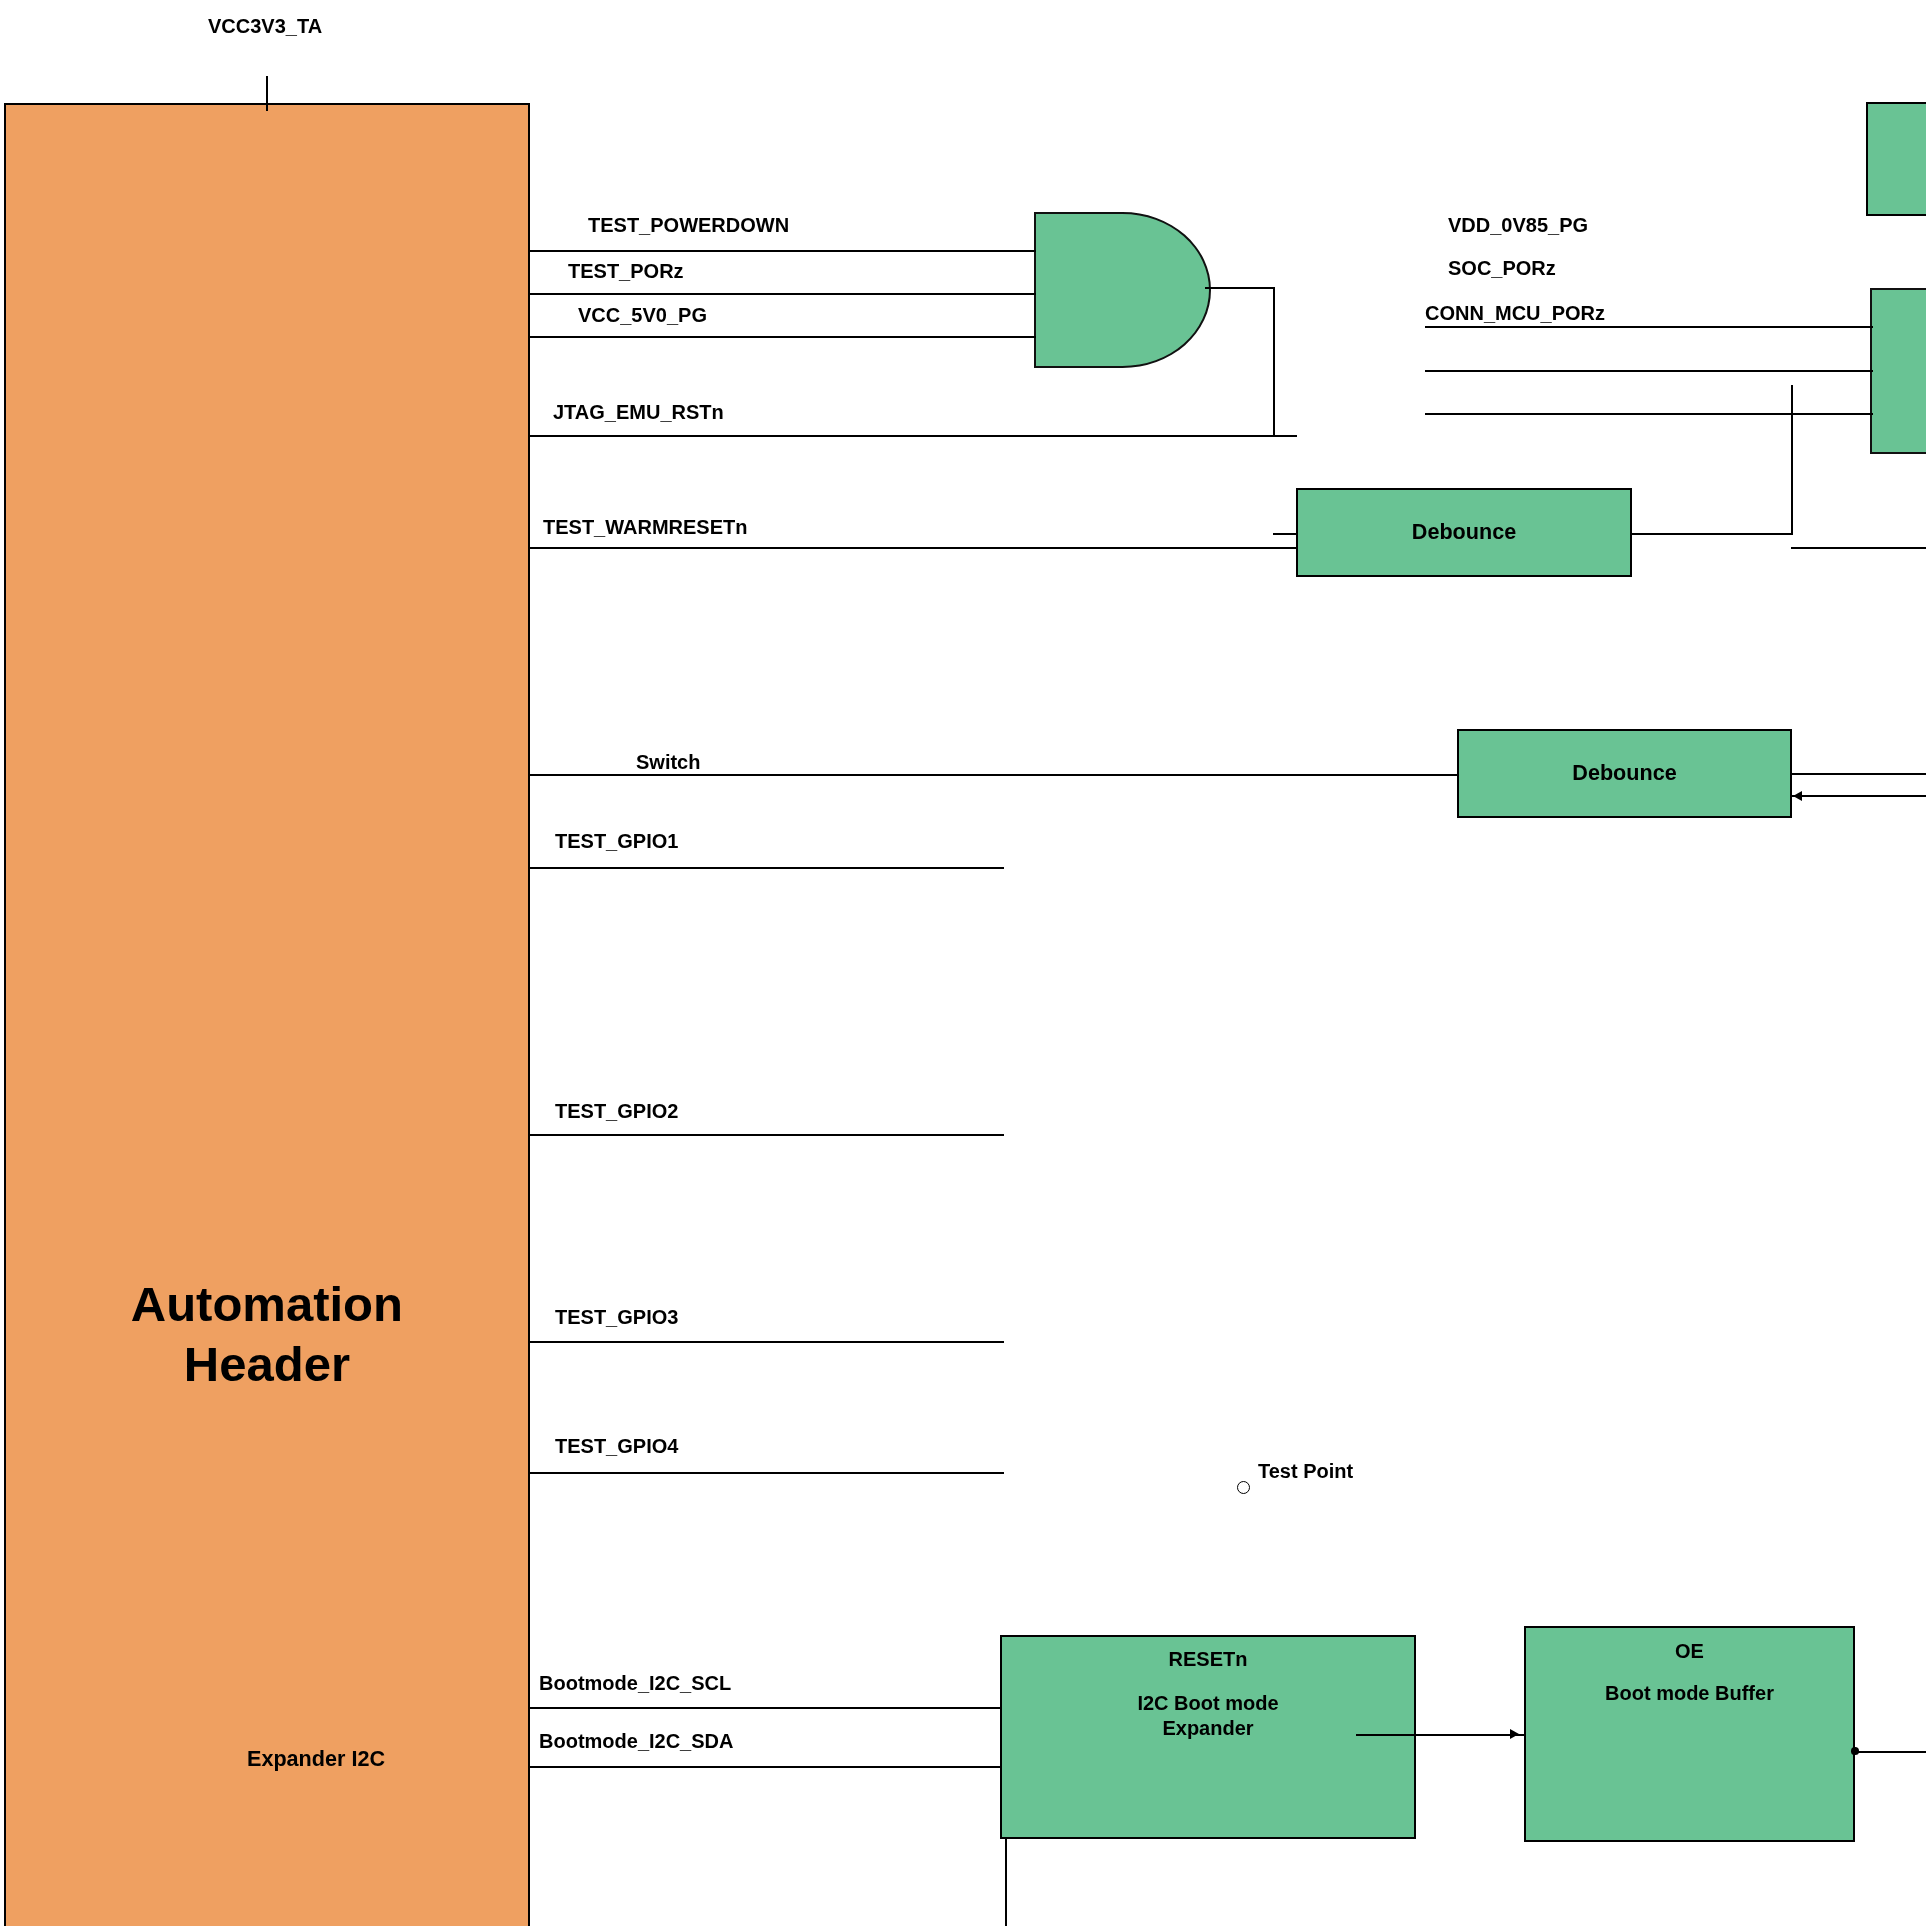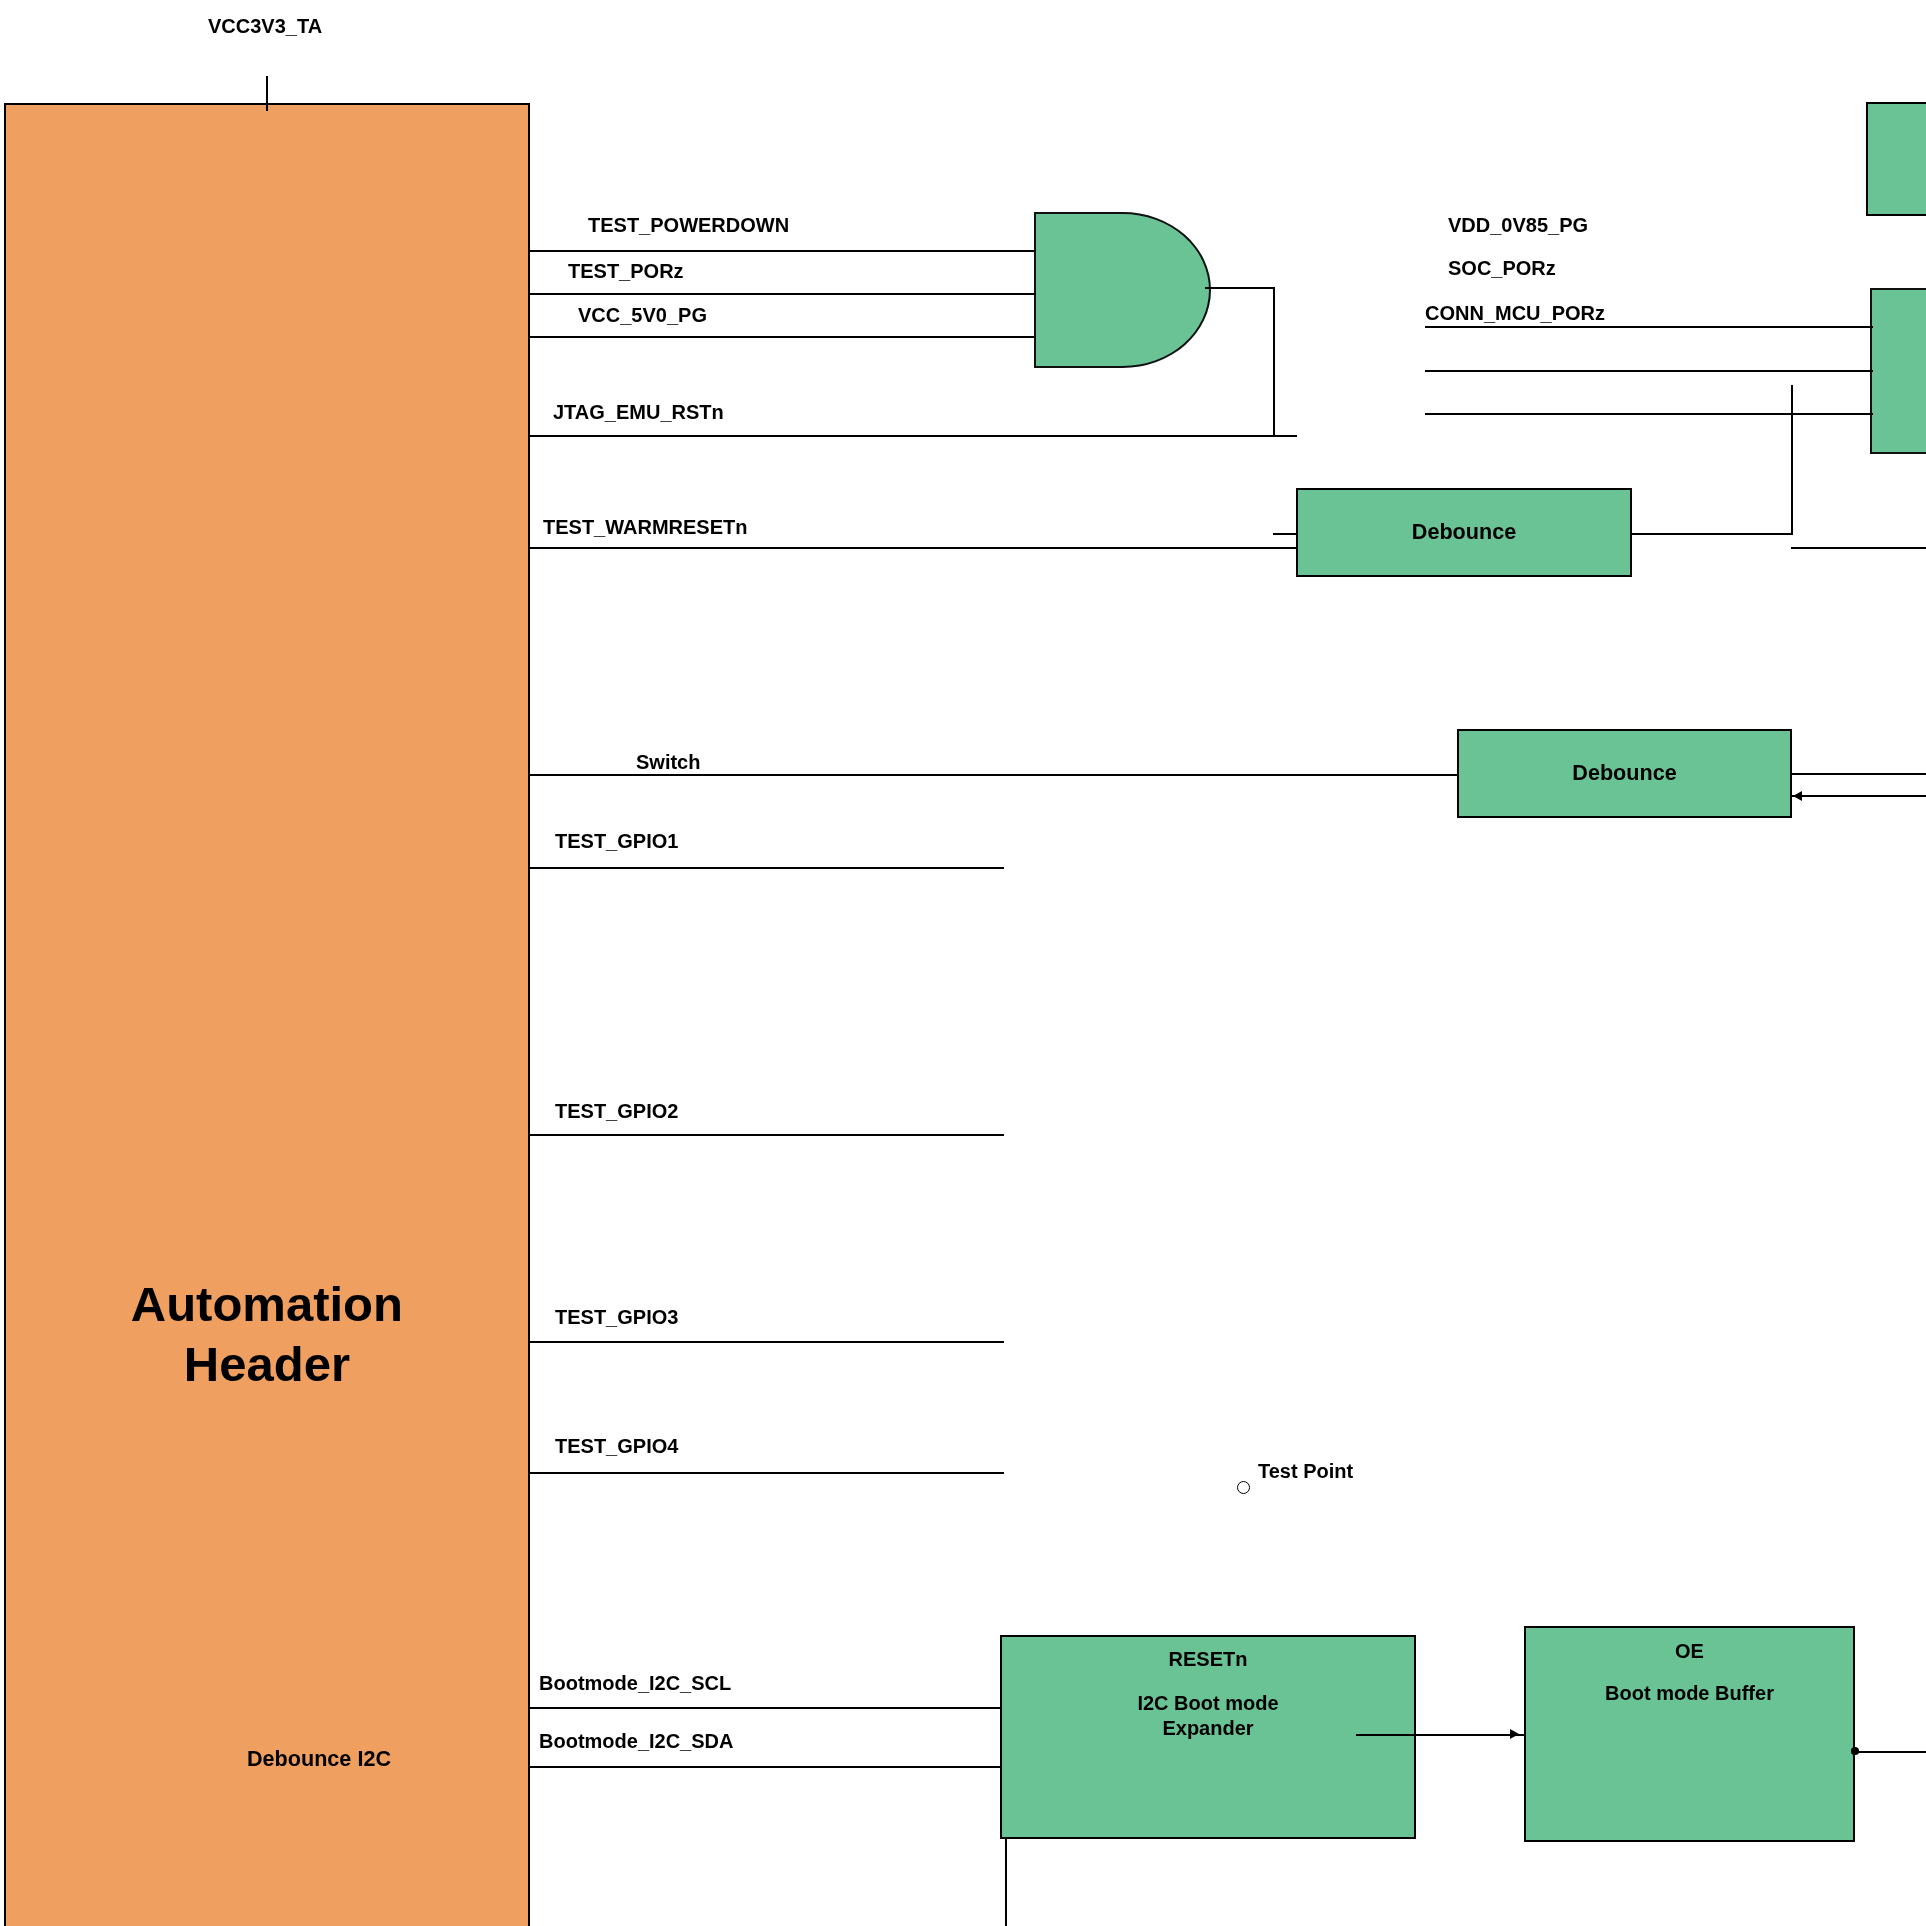--- a/index.html
+++ b/index.html
@@ -195,21 +195,21 @@
   <div class="wire wh" style="left:530px; top:1472px; width:474px;"></div>
 
   <div class="sig" style="left:1258px; top:1460px;">Test Point</div>
 
   <div class="sig" style="left:539px; top:1672px;">Bootmode_I2C_SCL</div>
   <div class="wire wh" style="left:530px; top:1707px; width:472px;"></div>
 
   <div class="sig" style="left:539px; top:1730px;">Bootmode_I2C_SDA</div>
   <div class="wire wh" style="left:530px; top:1766px; width:472px;"></div>
 
-  <div class="sig" style="left:247px; top:1747px; font-size:21.6px;">Debounce I2C</div>
+  <div class="sig" style="left:247px; top:1747px; font-size:21.6px;">Expander I2C</div>
 
   <div class="wire wh" style="left:1855px; top:1751px; width:655px;"></div>
 
   <div class="wire wh" style="left:1356px; top:1734px; width:169px;"></div>
   <div class="arrow-r" style="left:1510px; top:1729px;"></div>
 
   <div class="dot" style="left:1851px; top:1747px;"></div>
 
   <div class="wire wv" style="left:1005px; top:1839px; height:223px;"></div>
 

